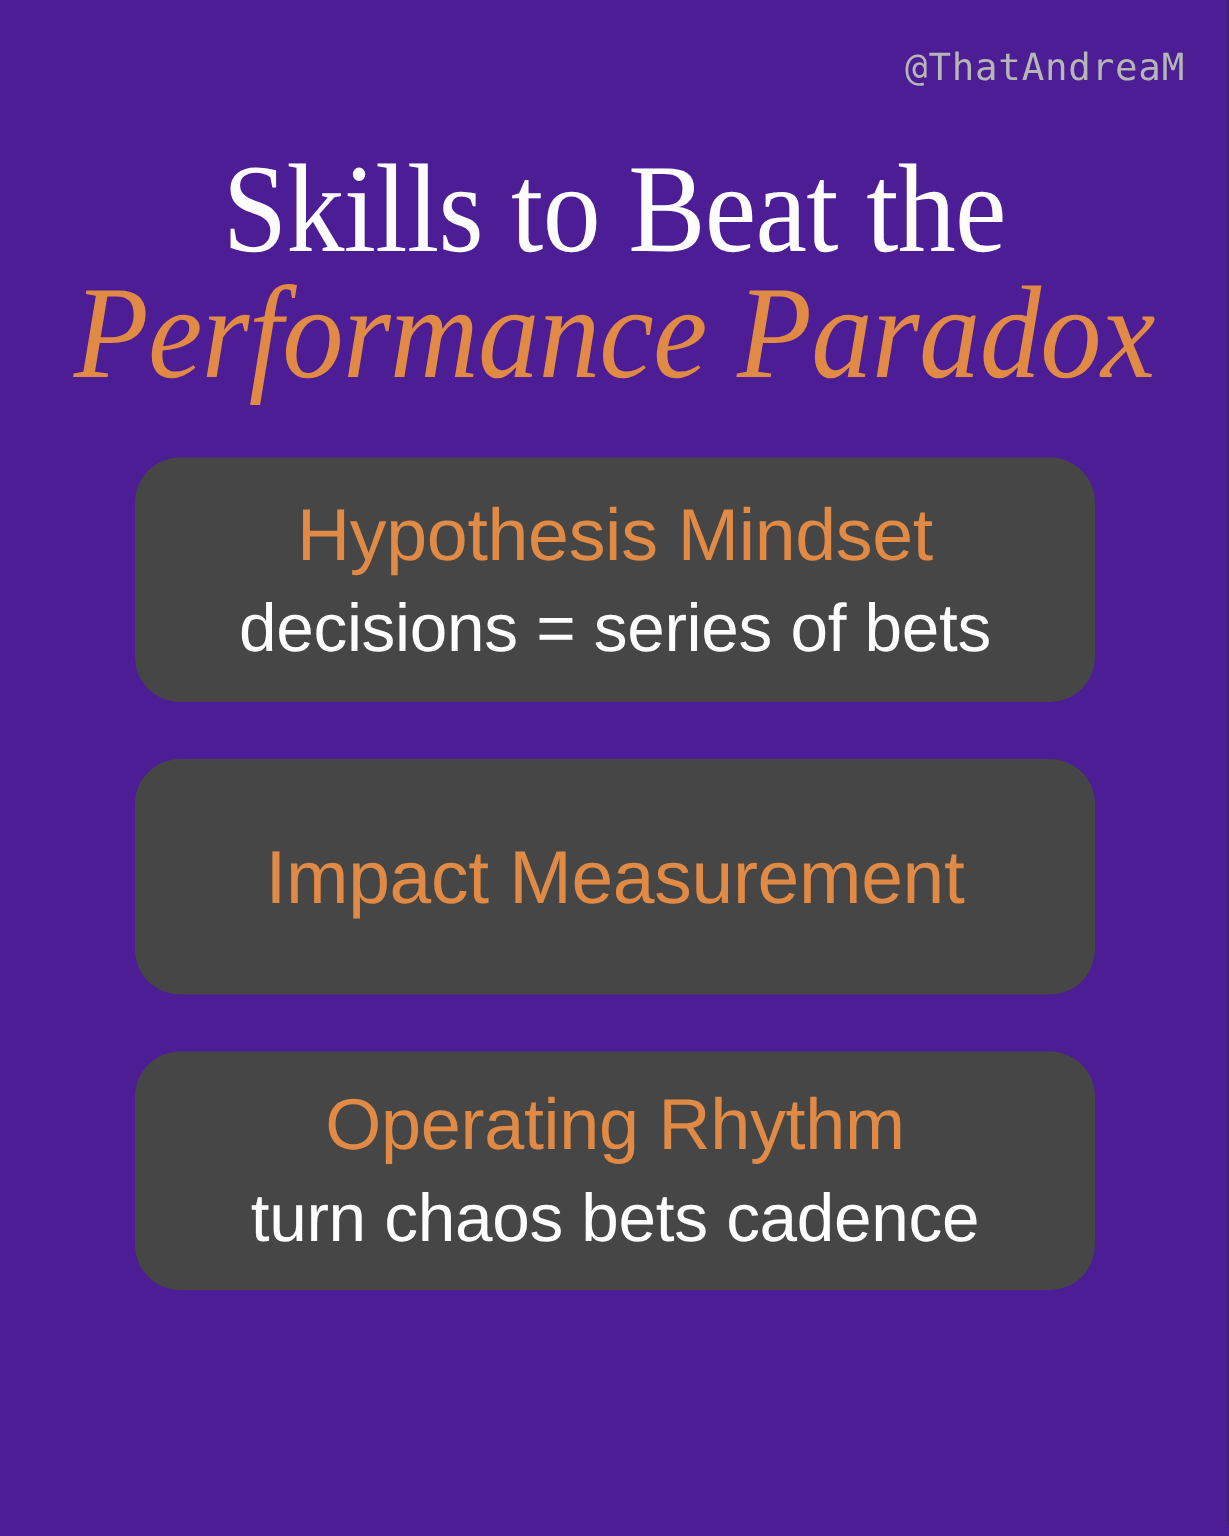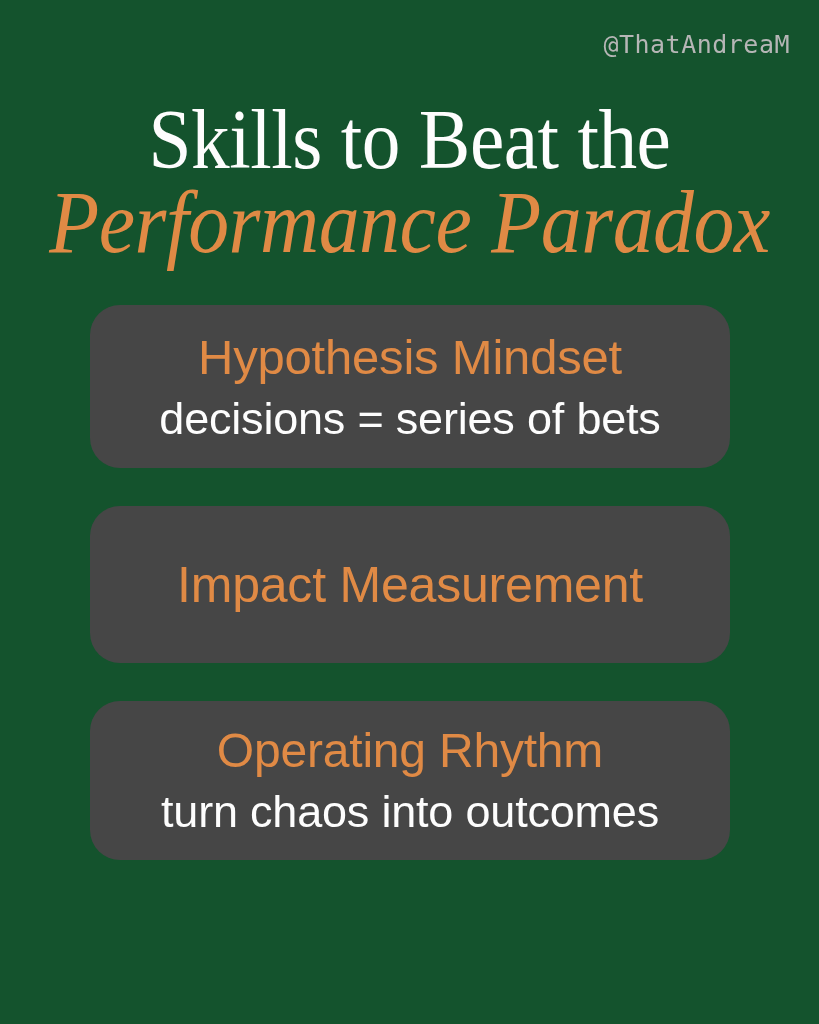--- a/index.html
+++ b/index.html
@@ -5,21 +5,21 @@
 <style>
   html, body {
     margin: 0;
     padding: 0;
     background: #2f2f2f;
   }
   #poster {
     position: relative;
     width: 819px;
     height: 1024px;
-    background: #14532d;
+    background: #4c1d95;
     overflow: hidden;
     font-family: "Liberation Sans", sans-serif;
     -webkit-font-smoothing: antialiased;
   }
 
   
   .handle {
     position: absolute;
     top: 32px;
     right: 29px;
@@ -129,18 +129,18 @@
       <div class="card-title">Hypothesis Mindset</div>
       <div class="card-sub">decisions = series of bets</div>
     </div>
 
     <div class="card card-2">
       <div class="card-title">Impact Measurement</div>
     </div>
 
     <div class="card card-3">
       <div class="card-title">Operating Rhythm</div>
-      <div class="card-sub">turn chaos into outcomes</div>
+      <div class="card-sub">turn chaos bets cadence</div>
     </div>
 
   </div>
 
 </div>
 
 </body></html>

